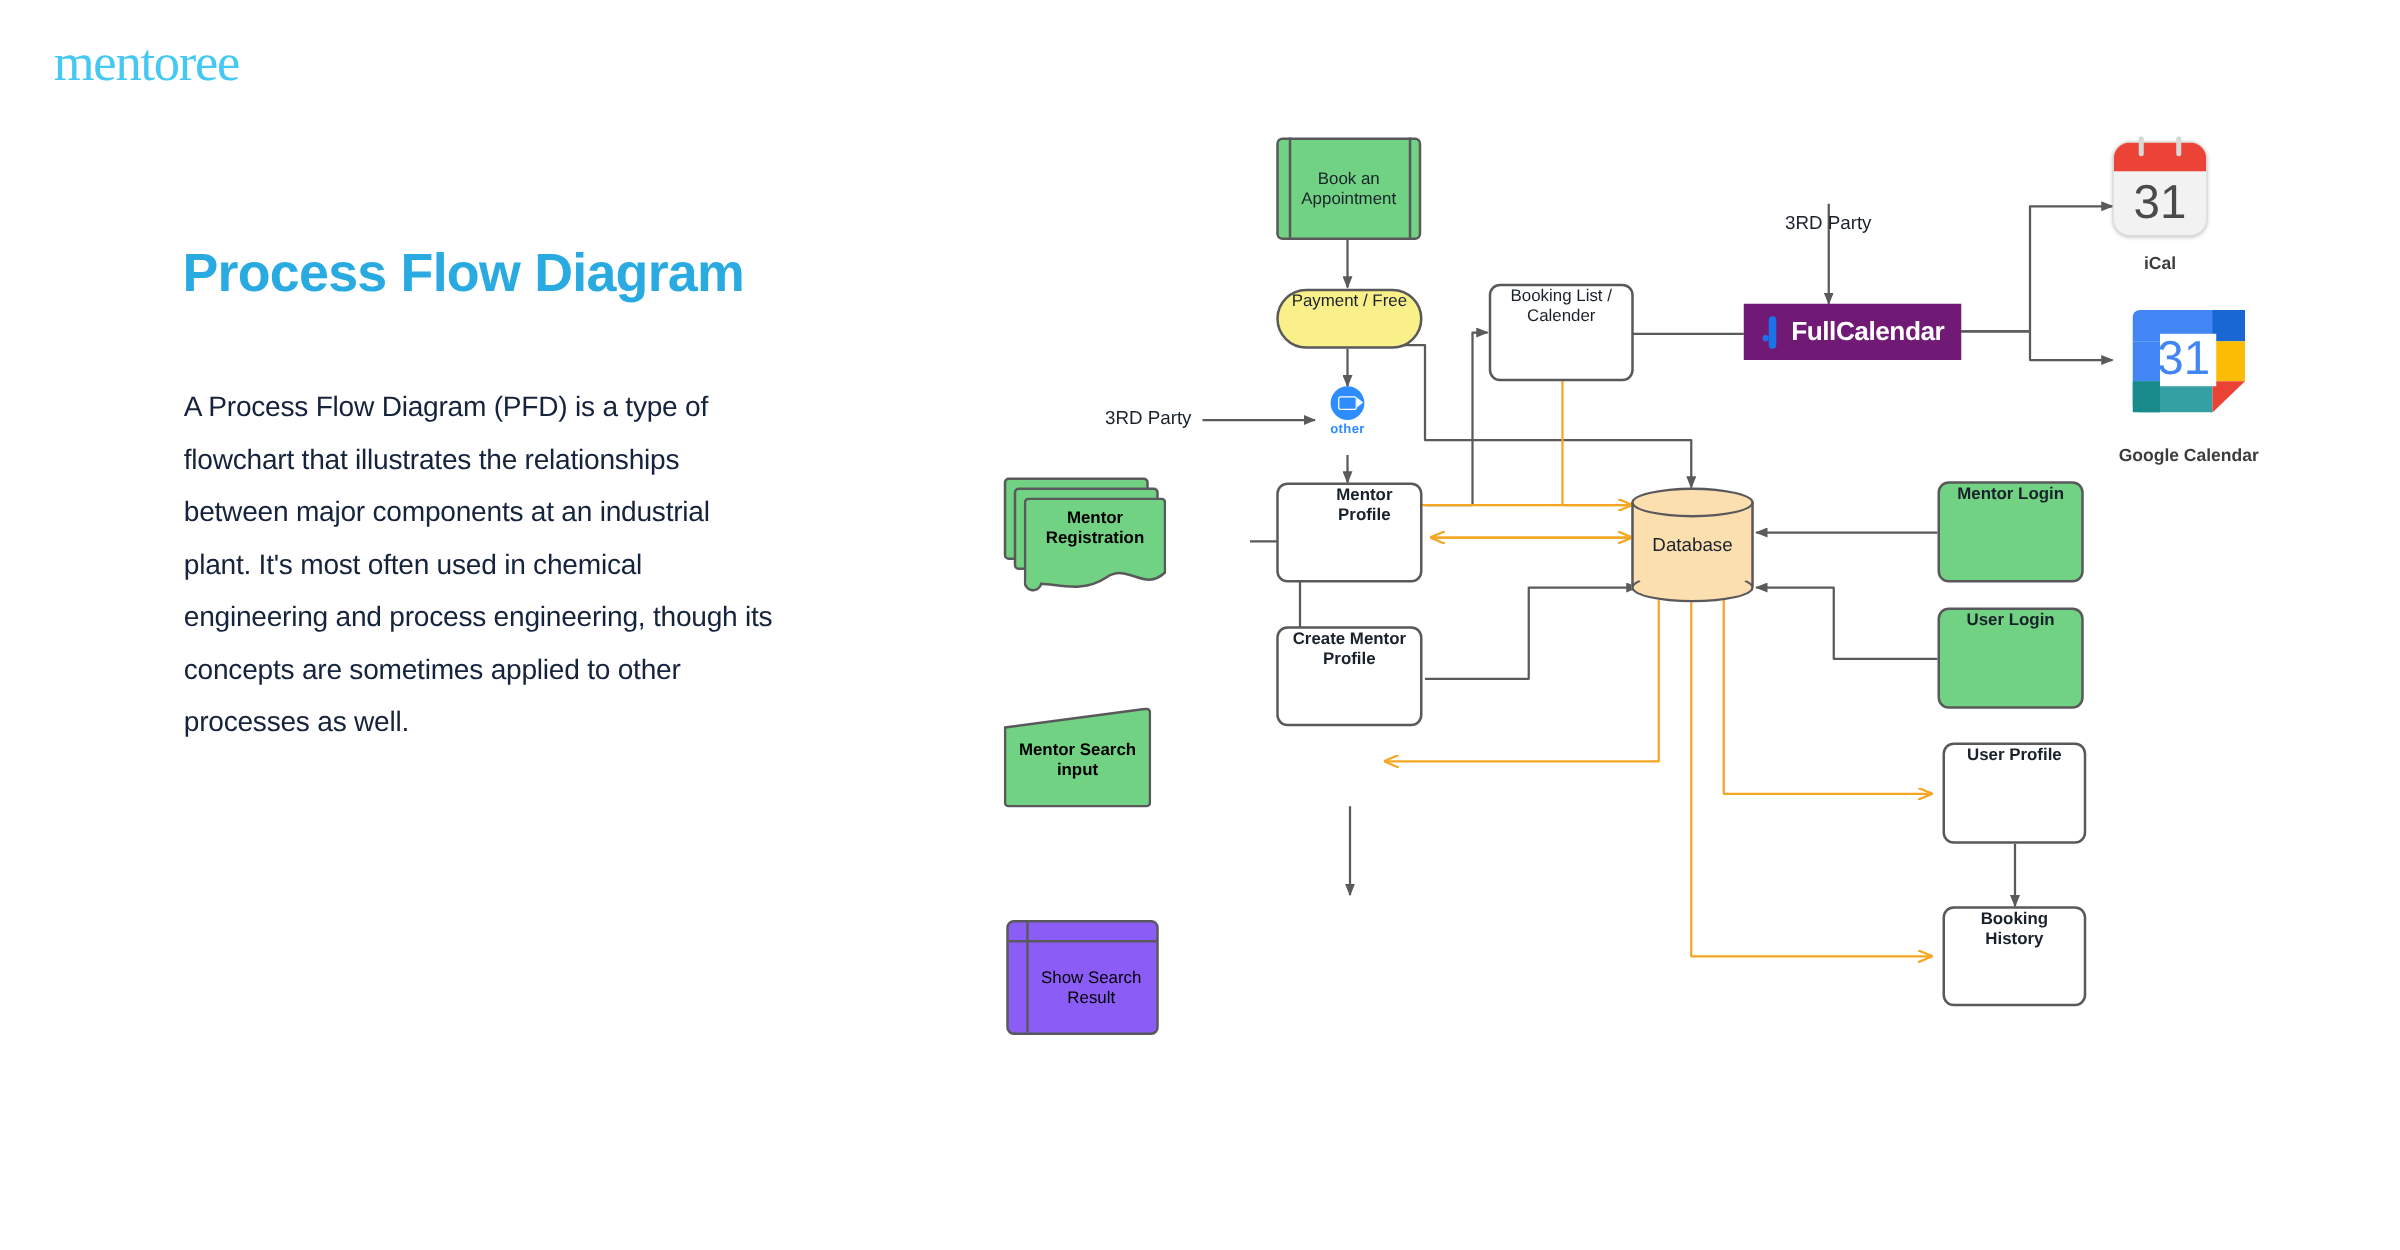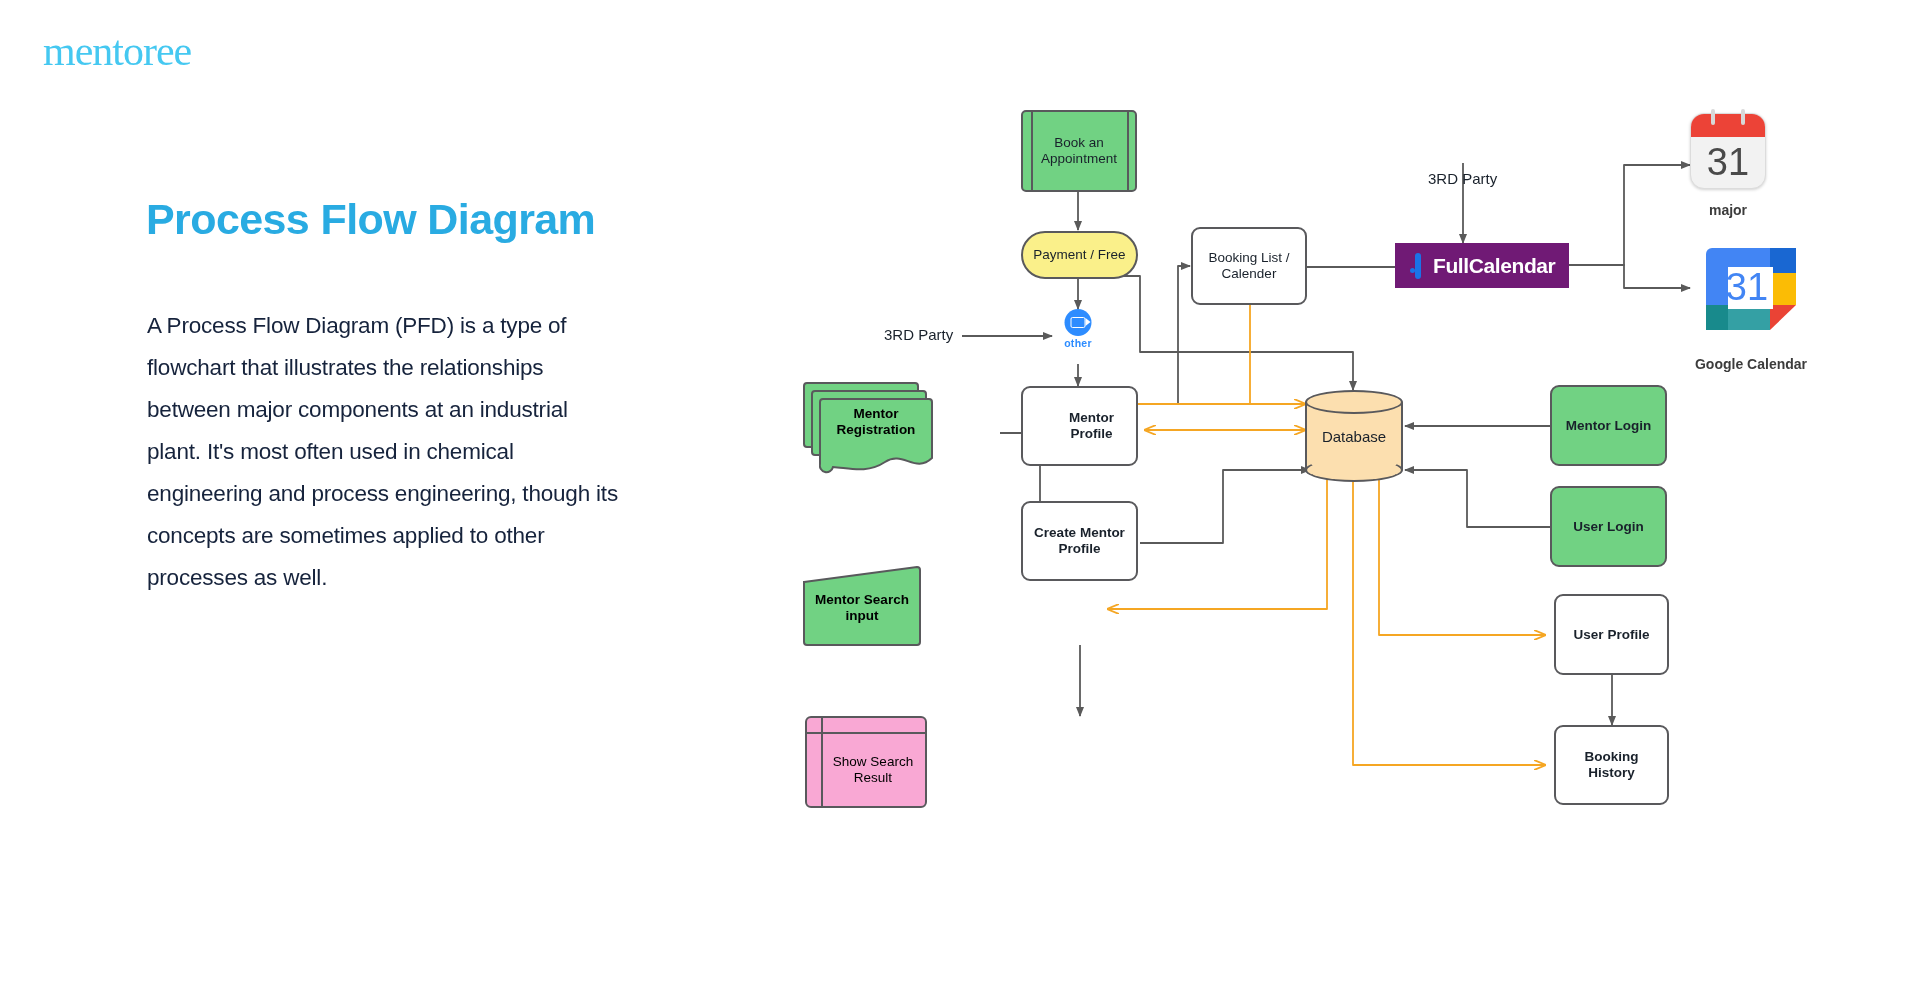--- a/index.html
+++ b/index.html
@@ -25,21 +25,21 @@
   .bodytext{
     position:absolute;left:147px;top:305px;width:480px;
     font-size:22.5px;line-height:42px;color:#16233c;
     letter-spacing:-0.2px;
   }
 
   
   #diagram{position:absolute;left:0;top:0;width:1920px;height:1000px;}
   #edges{position:absolute;left:0;top:0;width:1920px;height:1000px;pointer-events:none;}
 
-  .node{position:absolute;box-sizing:border-box;display:flex;align-items:center;
+  .node{position:absolute;box-sizing:border-box;display:flex;
         justify-content:center;text-align:center;color:#19212b;}
   .n-bold{font-weight:bold;font-size:13.5px;line-height:16px;}
   .n-reg{font-weight:normal;font-size:13.5px;line-height:16px;}
   .n-lbl{position:relative;z-index:3;padding:0 6px;}
 
   .rect{
     background:#ffffff;border:2px solid #59595c;border-radius:9px;
   }
   .green{background:#71D283;border:2px solid #59595c;border-radius:9px;}
   .yellow{background:#FAF08A;border:2px solid #59595c;border-radius:45px;}
@@ -50,21 +50,21 @@
   .book .rule{position:absolute;top:0;bottom:0;width:0;border-left:2px solid #59595c;}
 
   
   .multidoc{position:absolute;}
   .multidoc .sheet{position:absolute;background:#71D283;border:2px solid #59595c;border-radius:4px;}
 
   
   .manual{position:absolute;}
 
   
-  .tableshape{position:absolute;background:#f9a8d4;border:2px solid #59595c;border-radius:6px;}
+  .tableshape{position:absolute;background:#8b5cf6;border:2px solid #59595c;border-radius:6px;margin-top:20px;}
   .tableshape .hline{position:absolute;left:0;right:0;height:0;border-top:2px solid #59595c;}
   .tableshape .vline{position:absolute;top:0;bottom:0;width:0;border-left:2px solid #59595c;}
 
   
   .db{position:absolute;}
   .db .tube{position:absolute;left:0;right:0;top:12px;bottom:12px;
             background:#FCDFAF;border-left:2px solid #59595c;border-right:2px solid #59595c;}
   .db .cap{position:absolute;left:0;right:0;height:24px;background:#FCDFAF;
            border:2px solid #59595c;border-radius:50%;box-sizing:border-box;}
   .db .cap.top{top:0;z-index:2;}
@@ -220,21 +220,21 @@
     </div>
 
     <div class="ical" style="left:1690px;top:113px;width:76px;height:76px;">
       <div class="box">
         <div class="top"></div>
         <div class="num">31</div>
       </div>
       <div class="ring" style="left:21px;"></div>
       <div class="ring" style="left:51px;"></div>
     </div>
-    <div class="caption" style="left:1690px;top:202px;width:76px;">major</div>
+    <div class="caption" style="left:1690px;top:202px;width:76px;">iCal</div>
 
     <div class="gcal" style="left:1706px;top:248px;width:90px;height:82px;">
       <svg class="g" viewBox="0 0 90 82" xmlns="http://www.w3.org/2000/svg">
         <path d="M6,0 H84 A6,6 0 0 1 90,6 V25 H0 V6 A6,6 0 0 1 6,0 Z" fill="#4285F4"></path>
         <rect x="64" y="0" width="26" height="25" fill="#1967D2"></rect>
         <rect x="0" y="25" width="22" height="32" fill="#4285F4"></rect>
         <rect x="64" y="25" width="26" height="32" fill="#FBBC05"></rect>
         <path d="M0,57 H64 V82 H6 A6,6 0 0 1 0,76 Z" fill="#34A0A4"></path>
         <rect x="0" y="57" width="22" height="25" fill="#188A8C"></rect>
         <path d="M64,57 H90 L64,82 Z" fill="#EA4335"></path>

